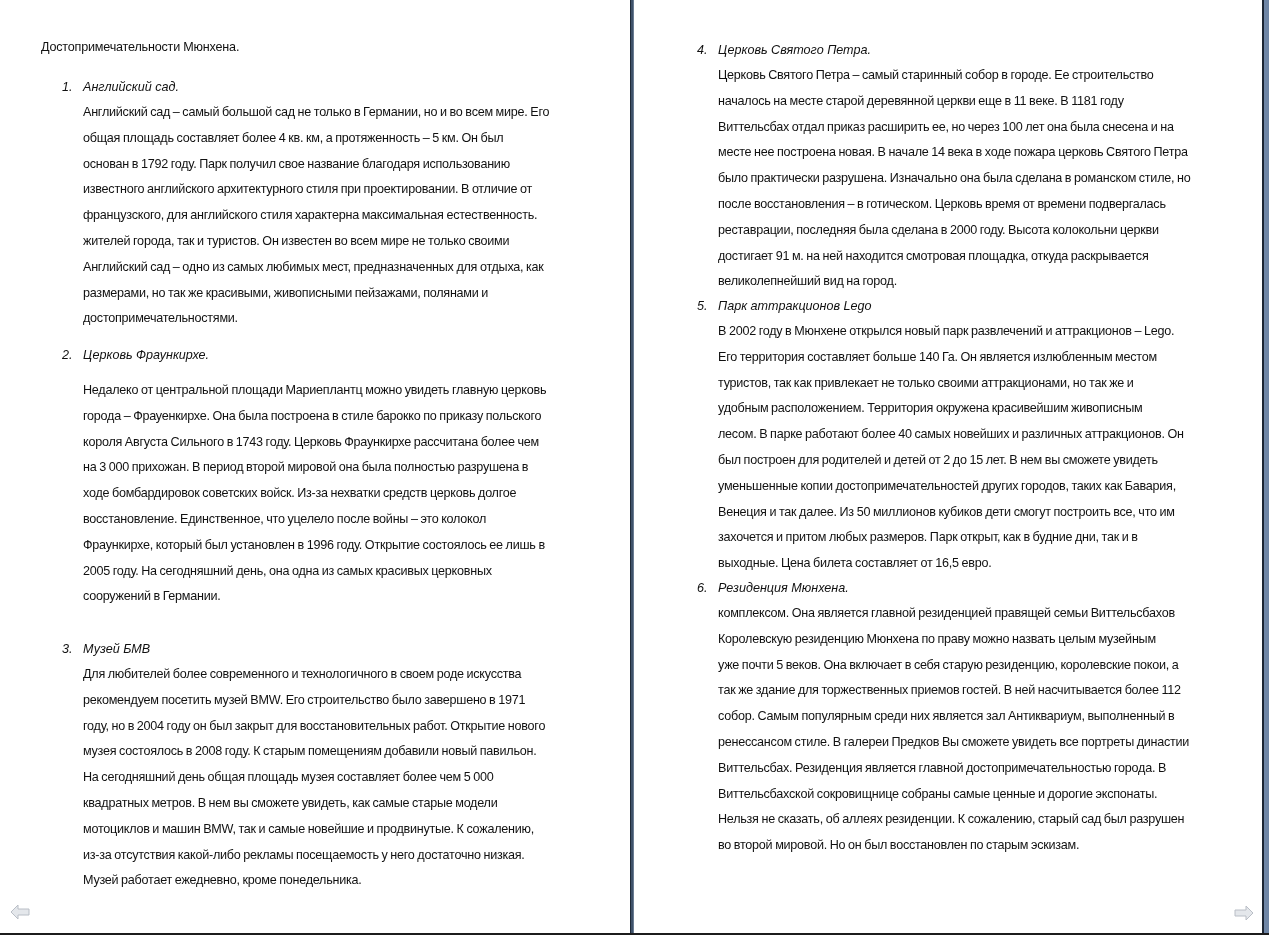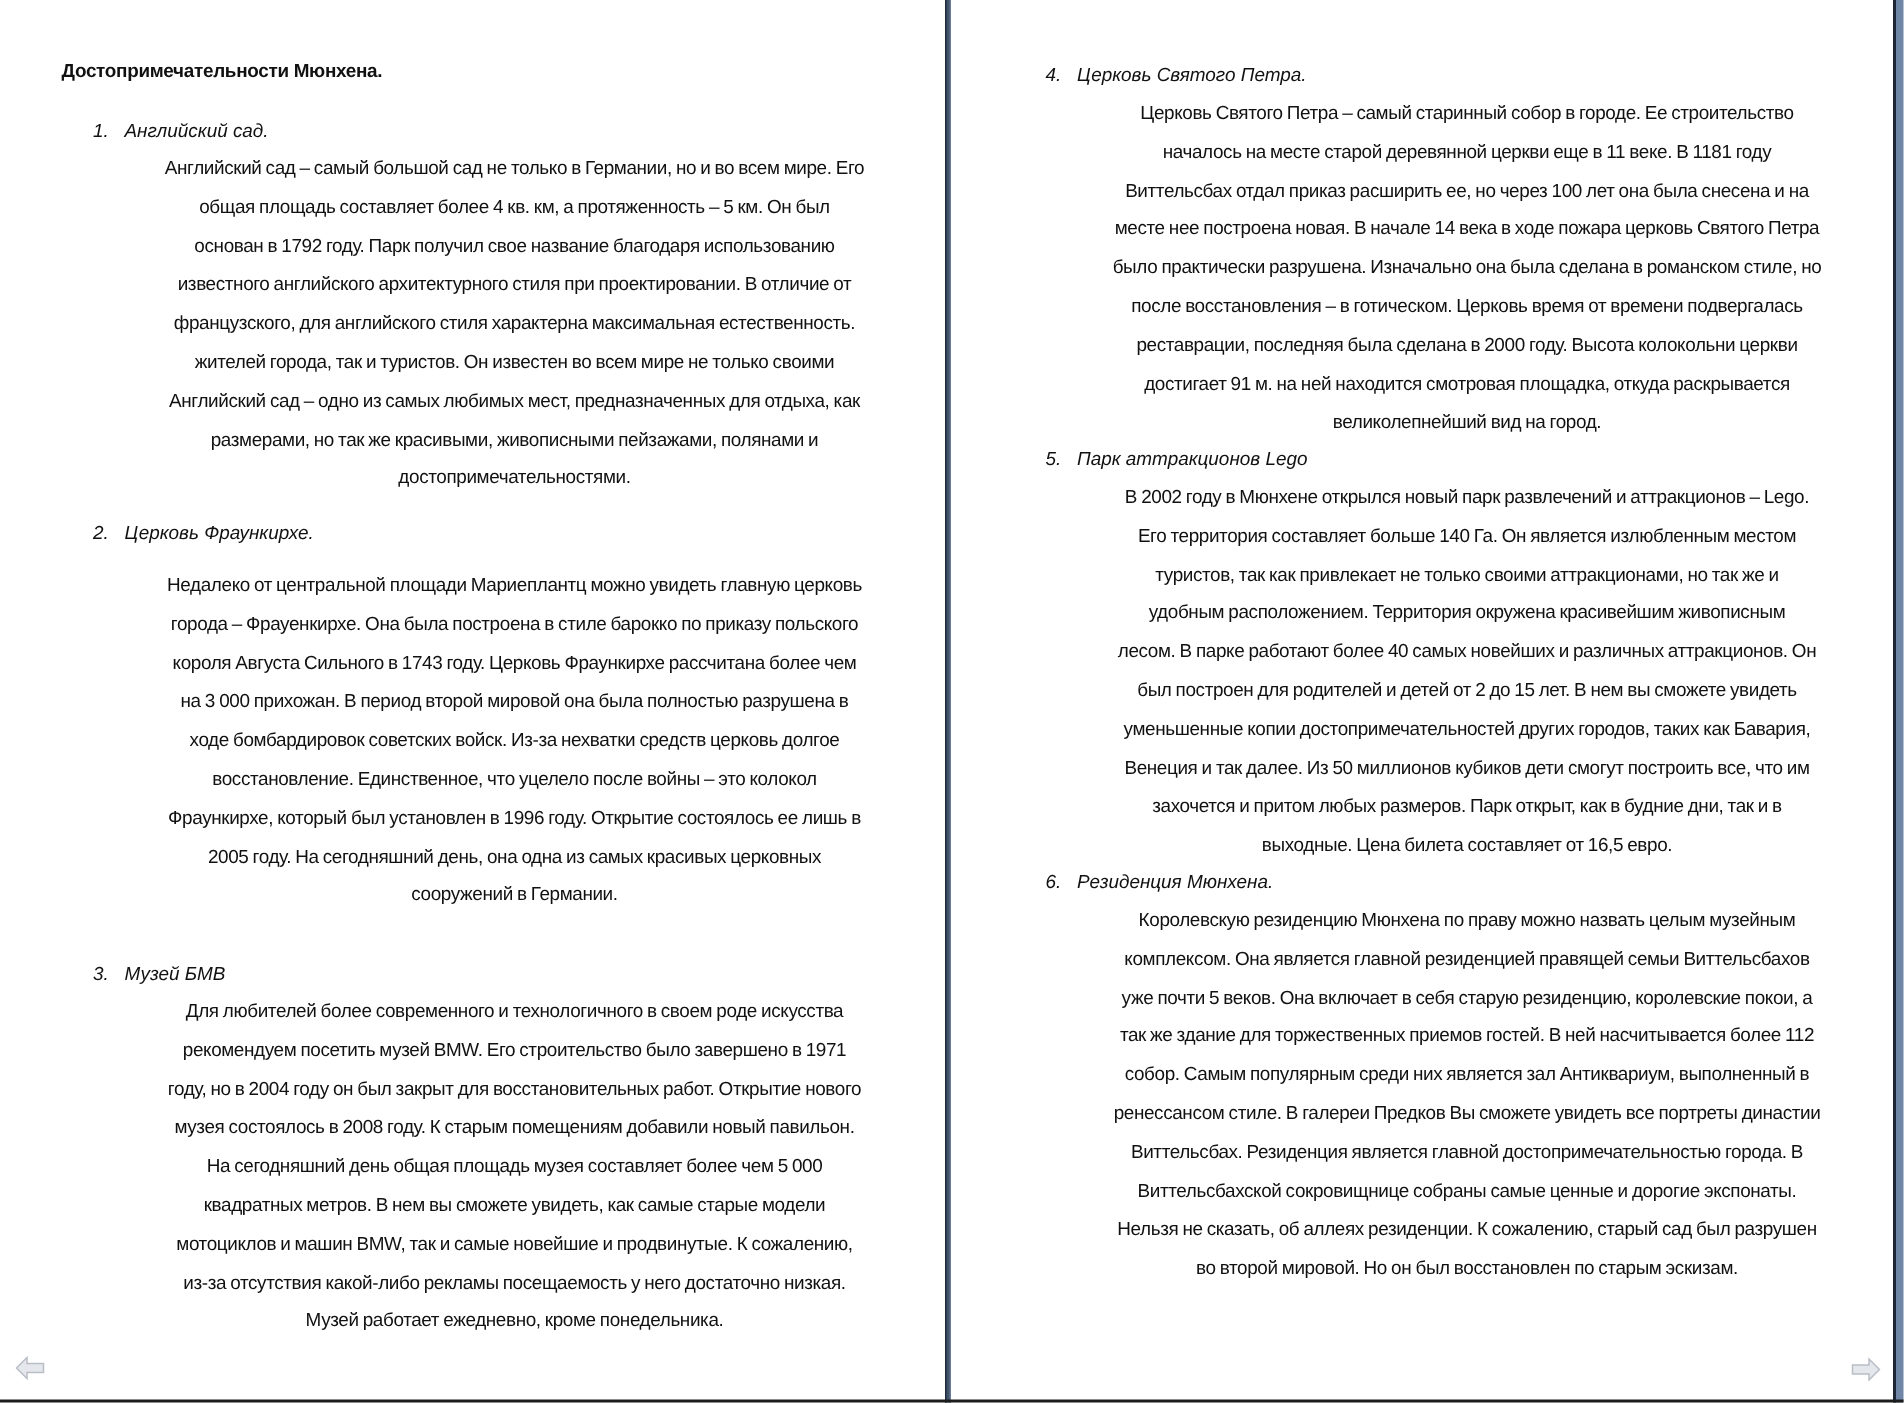--- a/index.html
+++ b/index.html
@@ -57,21 +57,21 @@
     top: 933px;
     width: 1269px;
     height: 2px;
     background: #1c1c1c;
   }
   .doc-title {
     position: absolute;
     left: 41px;
     top: 40px;
     font-size: 12.6px;
-    font-weight: bold;
+    font-weight: normal;
     letter-spacing: -0.2px;
     text-align: center;
   }
   .item {
     position: absolute;
     left: 0;
     width: 100%;
   }
   .item-head {
     position: relative;
@@ -90,21 +90,20 @@
     left: 83px;
     top: 0;
   }
   .item-body {
     margin-left: 83px;
     width: 520px;
     font-size: 12.6px;
     line-height: 25.8px;
     letter-spacing: -0.25px;
     word-spacing: -0.5px;
-    text-align: center;
   }
   .item-body .line {
     display: block;
     white-space: nowrap;
   }
   .nav-arrow {
     position: absolute;
     width: 20px;
     height: 16px;
   }
@@ -215,22 +214,22 @@
       <span class="line">выходные. Цена билета составляет от 16,5 евро.</span>
     </div>
   </div>
 
   <div class="item" style="top:575px;">
     <div class="item-head">
       <span class="item-num">6.</span>
       <span class="item-title">Резиденция Мюнхена.</span>
     </div>
     <div class="item-body">
+      <span class="line">комплексом. Она является главной резиденцией правящей семьи Виттельсбахов</span>
       <span class="line">Королевскую резиденцию Мюнхена по праву можно назвать целым музейным</span>
-      <span class="line">комплексом. Она является главной резиденцией правящей семьи Виттельсбахов</span>
       <span class="line">уже почти 5  веков. Она включает в себя старую  резиденцию, королевские покои,  а</span>
       <span class="line">так же здание для торжественных приемов гостей.  В ней насчитывается более 112</span>
       <span class="line">собор. Самым популярным  среди них является зал Антиквариум, выполненный в</span>
       <span class="line">ренессансом стиле. В галереи Предков Вы сможете увидеть все портреты  династии</span>
       <span class="line">Виттельсбах. Резиденция является главной достопримечательностью города.  В</span>
       <span class="line">Виттельсбахской сокровищнице собраны самые ценные и дорогие  экспонаты.</span>
       <span class="line">Нельзя не сказать, об аллеях резиденции. К сожалению, старый сад был  разрушен</span>
       <span class="line">во второй  мировой. Но он был  восстановлен по старым эскизам.</span>
     </div>
   </div>

